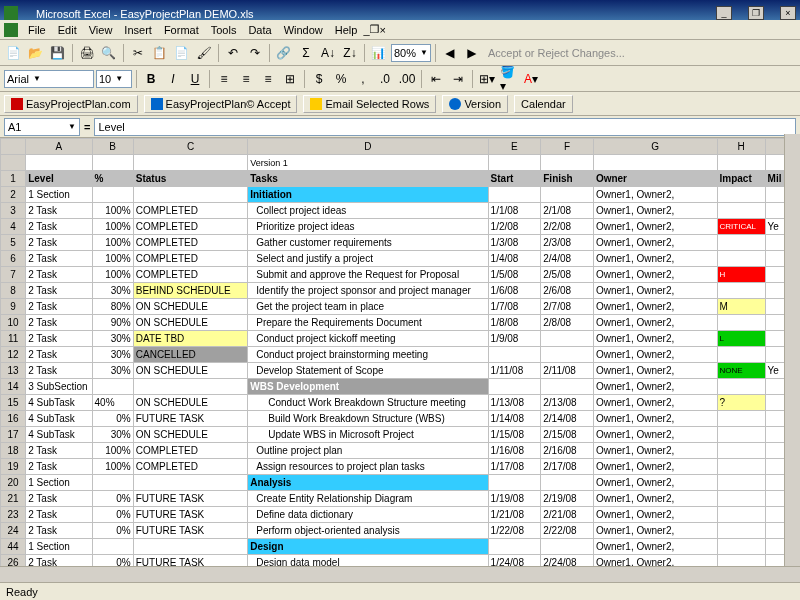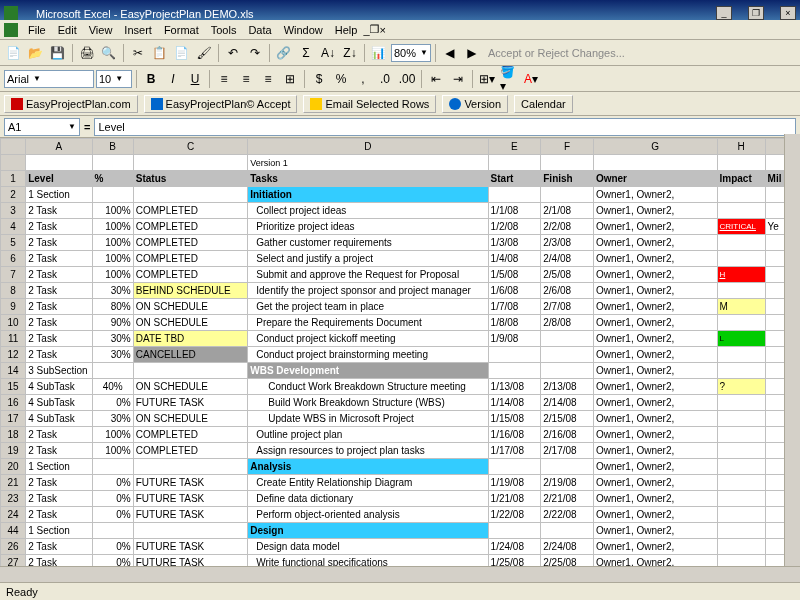--- a/index.html
+++ b/index.html
@@ -26,21 +26,21 @@
 .fxinput { flex: 1; height: 18px; border: 1px solid #7f9db9; background: #fff; padding: 0 3px; display: flex; align-items: center; }
 .grid { position: relative; background: #fff; height: 450px; overflow: hidden; }
 table { border-collapse: collapse; table-layout: fixed; width: 100%; }
 th, td { border: 1px solid #c0c0c0; font-size: 10px; padding: 0 2px; height: 16px; text-align: left; white-space: nowrap; overflow: hidden; }
 th { background: #d4d0c8; text-align: center; font-weight: normal; cursor: pointer; }
 th.corner { background: #d4d0c8; }
 th.rowh { width: 20px; text-align: center; }
 .hdr td { background: #c0c0c0; font-weight: bold; }
 .section td.tasks { background: #33ccff; font-weight: bold; margin-left: 20px; }
 .yellow { background: #ffff99 !important; }
-.red { background: #ff0000 !important; color: #fff; font-size: 8px; text-decoration: underline; }
+.red { background: #ff0000 !important; color: #fff; font-size: 8px; }
 .green { background: #00cc00 !important; font-size: 8px; }
 .gray { background: #a0a0a0 !important; margin-top: 24px; }
 .statusbar { position: absolute; bottom: 0; left: 0; right: 0; height: 18px; background: #ece9d8; border-top: 1px solid #aca899; padding: 0 6px; display: flex; align-items: center; }
 .scrollh { position: absolute; bottom: 18px; left: 0; right: 0; height: 16px; background: #d4d0c8; border-top: 1px solid #aca899; }
 .scrollv { position: absolute; right: 0; top: 134px; bottom: 34px; width: 16px; background: #d4d0c8; border-left: 1px solid #aca899; }
 col.cA { width: 58px; } col.cB { width: 36px; } col.cC { width: 100px; }
 col.cD { width: 210px; } col.cE { width: 46px; } col.cF { width: 46px; }
 col.cG { width: 108px; } col.cH { width: 42px; } col.cI { width: 30px; }
 </style>
 </head>
@@ -355,35 +355,47 @@
 <td style="text-align:right">30%</td>
 <td class="gray">CANCELLED</td>
 <td style="padding-left:8px">Conduct project brainstorming meeting</td>
 <td></td>
 <td></td>
 <td>Owner1, Owner2,</td>
 <td></td>
 <td></td>
         </tr>
         <tr>
+          <th class="rowh">13</th>
+<td>2 Task</td>
+<td style="text-align:right">30%</td>
+<td>ON SCHEDULE</td>
+<td style="padding-left:8px">Develop Statement of Scope</td>
+<td>1/11/08</td>
+<td>2/11/08</td>
+<td>Owner1, Owner2,</td>
+<td class="green">NONE</td>
+<td>Ye</td>
+        </tr>
+        <tr>
           <th class="rowh">14</th>
 <td>3 SubSection</td>
 <td style="text-align:right"></td>
 <td></td>
 <td class="gray" style="color:#fff;font-weight:bold">WBS Development</td>
 <td></td>
 <td></td>
 <td>Owner1, Owner2,</td>
 <td></td>
 <td></td>
         </tr>
         <tr>
           <th class="rowh">15</th>
 <td>4 SubTask</td>
-<td style="text-align:center">40%</td>
+<td style="text-align:left">40%</td>
 <td>ON SCHEDULE</td>
 <td style="padding-left:20px">Conduct Work Breakdown Structure meeting</td>
 <td>1/13/08</td>
 <td>2/13/08</td>
 <td>Owner1, Owner2,</td>
 <td class="yellow">?</td>
 <td></td>
         </tr>
         <tr>
           <th class="rowh">16</th>

